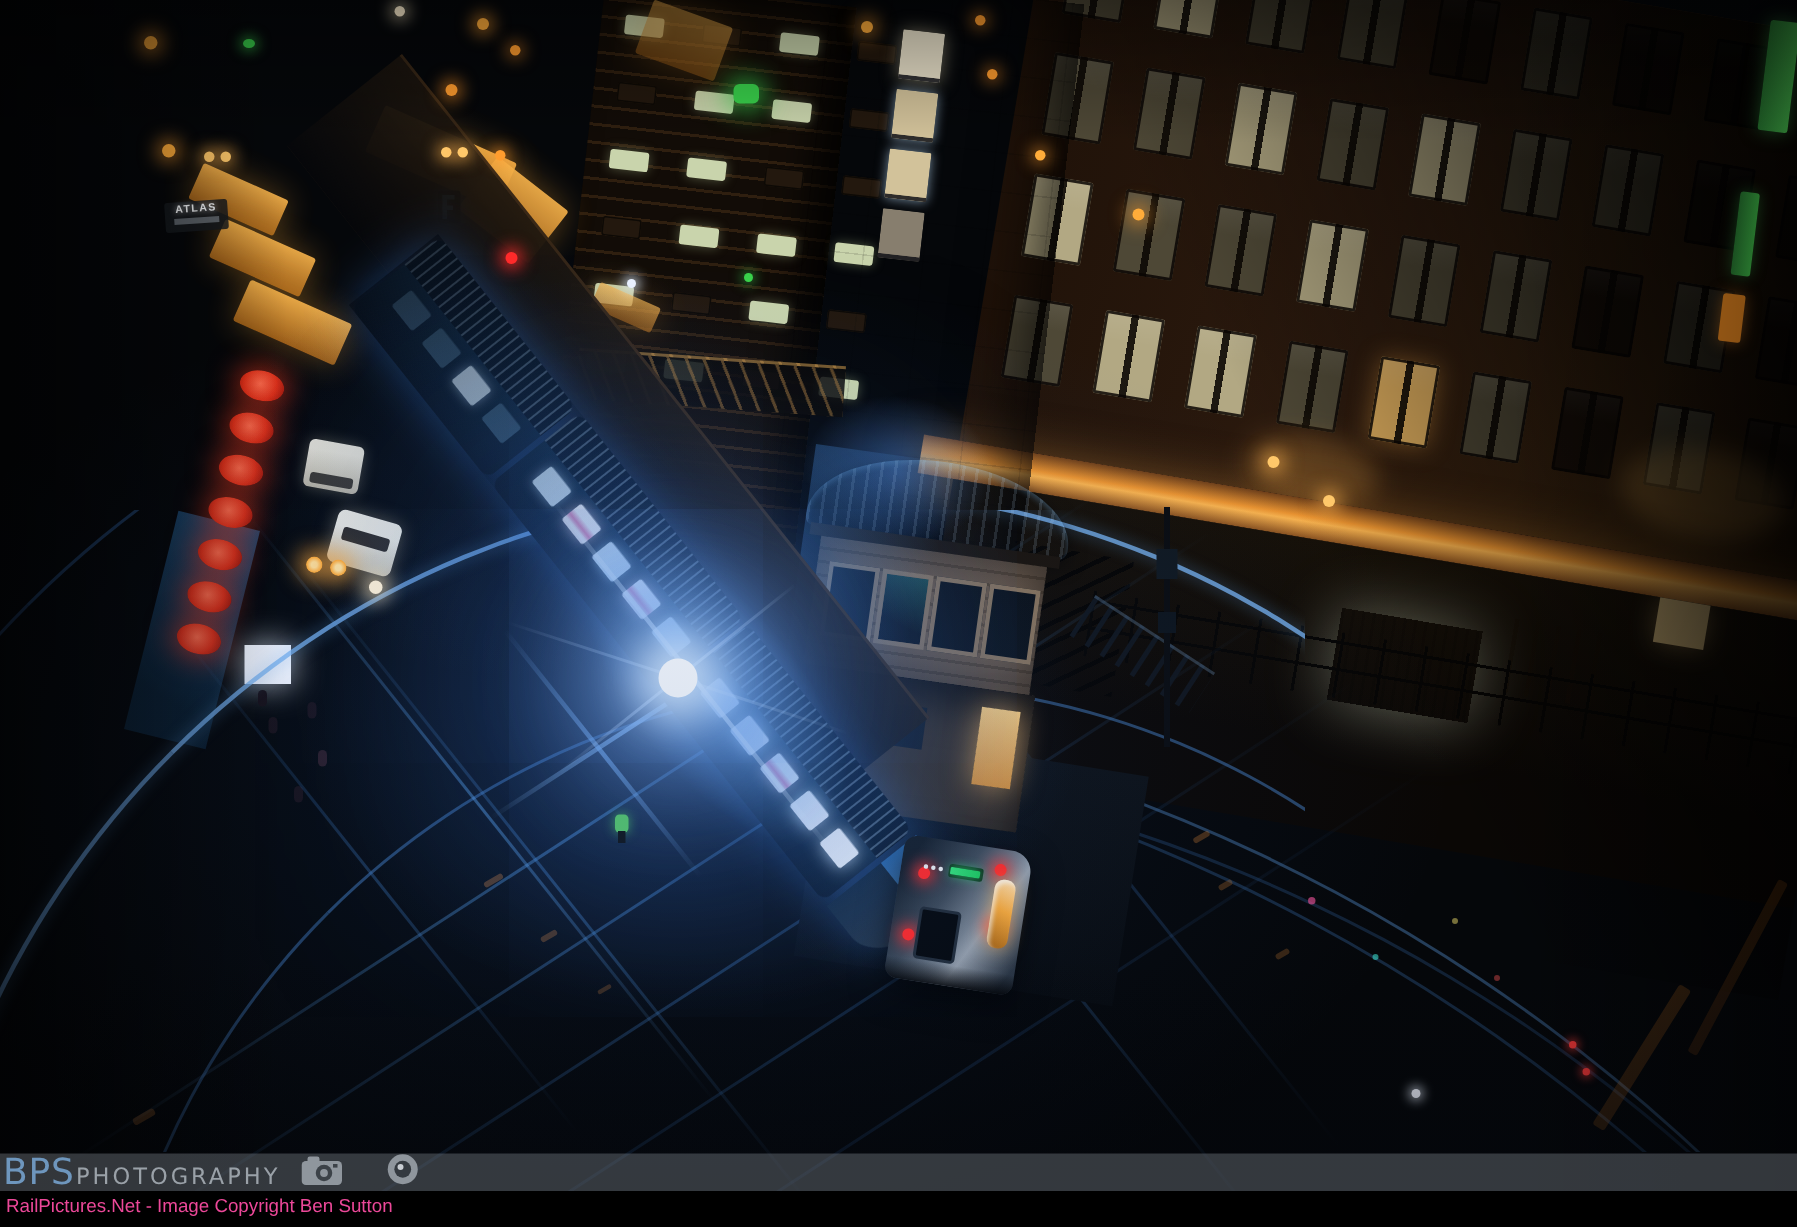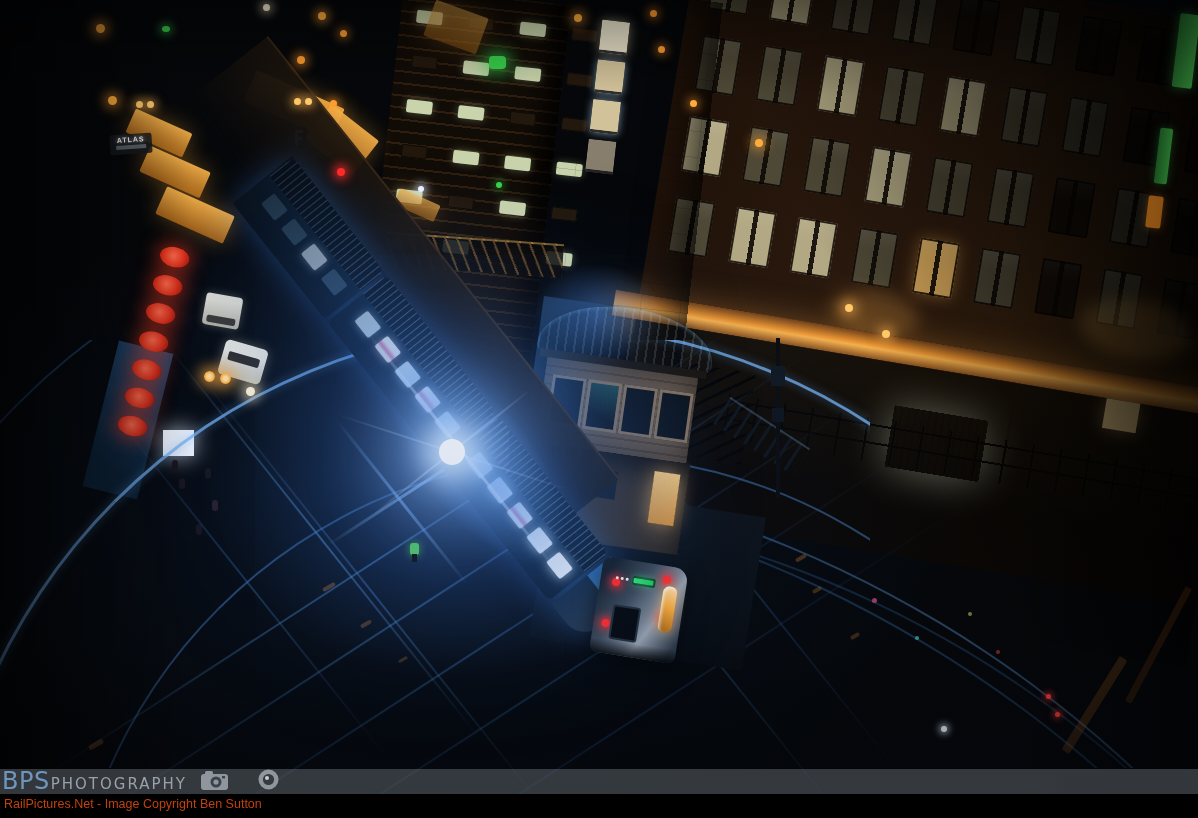--- a/index.html
+++ b/index.html
@@ -559,15 +559,15 @@
     <span id="lens-icon">
       <svg width="21" height="21" viewBox="0 0 21 21">
         <circle cx="10.5" cy="10.5" r="10" fill="#8f969d"></circle>
         <circle cx="10.5" cy="10.5" r="5.6" fill="#343a40"></circle>
         <circle cx="9" cy="9" r="2" fill="#c8cdd2"></circle>
       </svg>
     </span>
   </div>
 
   <div id="capbar" style="background: rgb(0, 0, 0);">
-    <span class="t" style="color: #c2410c;">RailPictures.Net - Image Copyright Ben Sutton</span>
+    <span class="t" style="color: #ec4899;">RailPictures.Net - Image Copyright Ben Sutton</span>
   </div>
 </div>
 
 </body></html>

